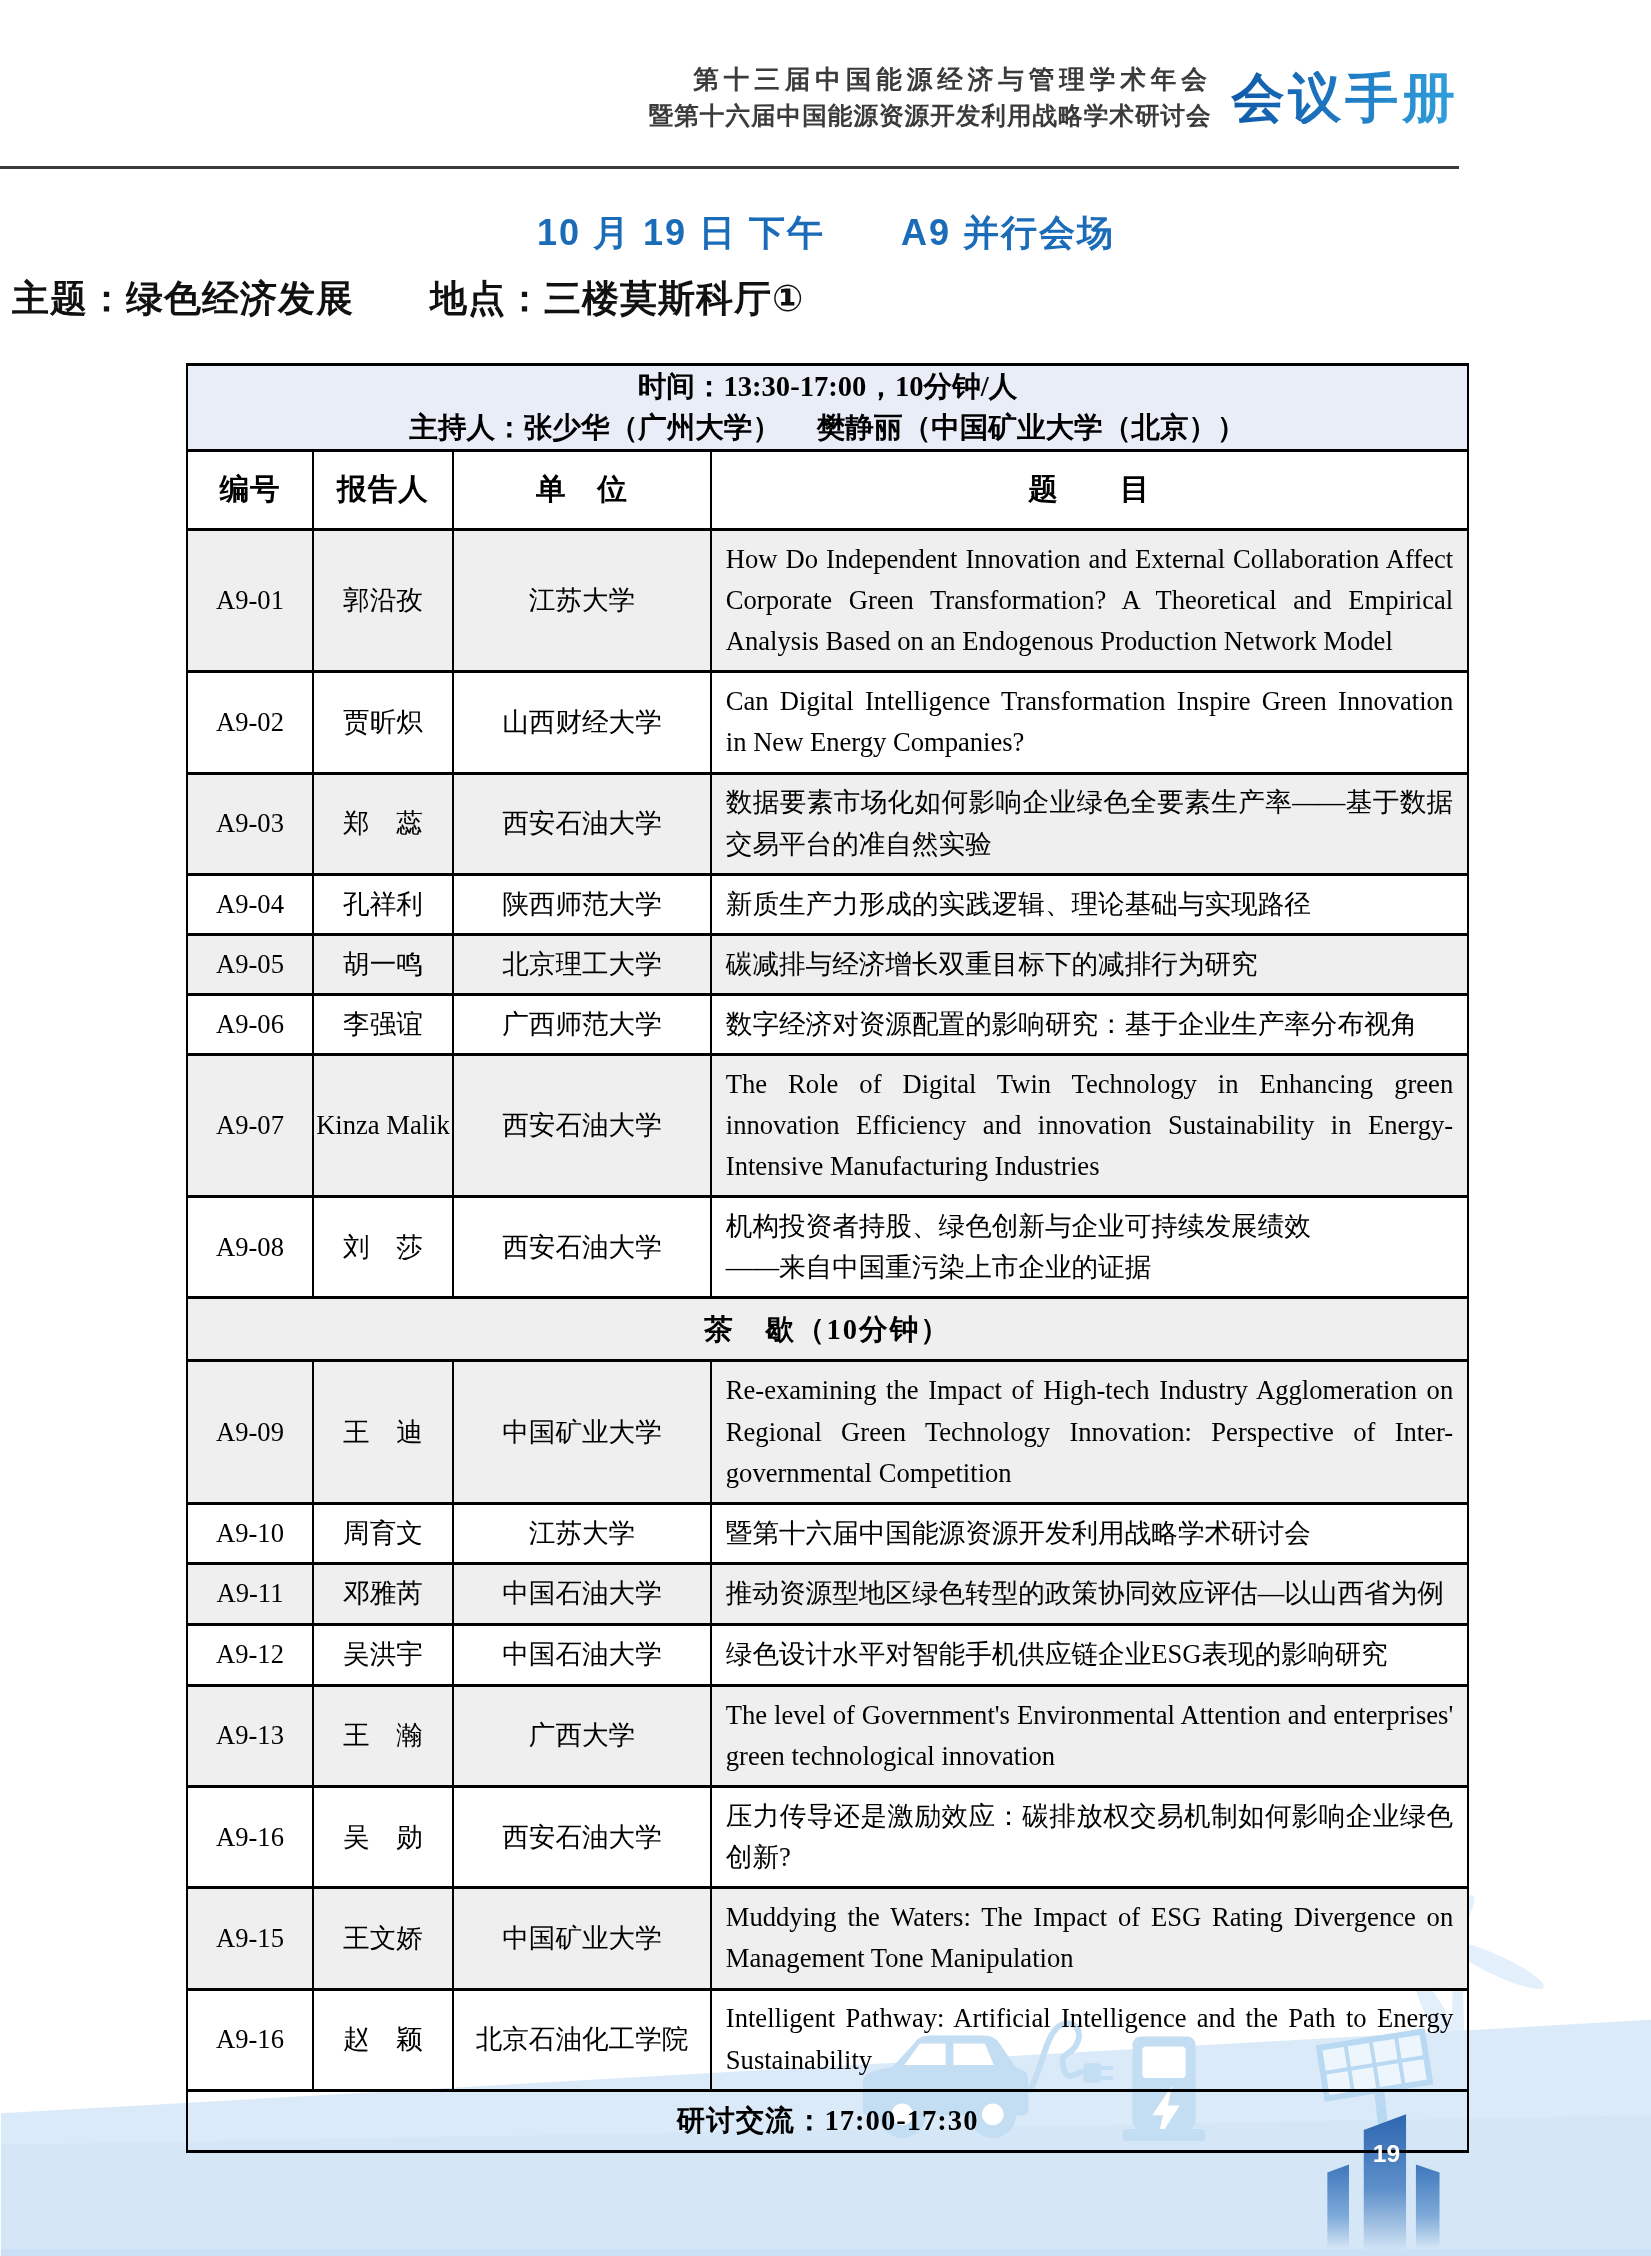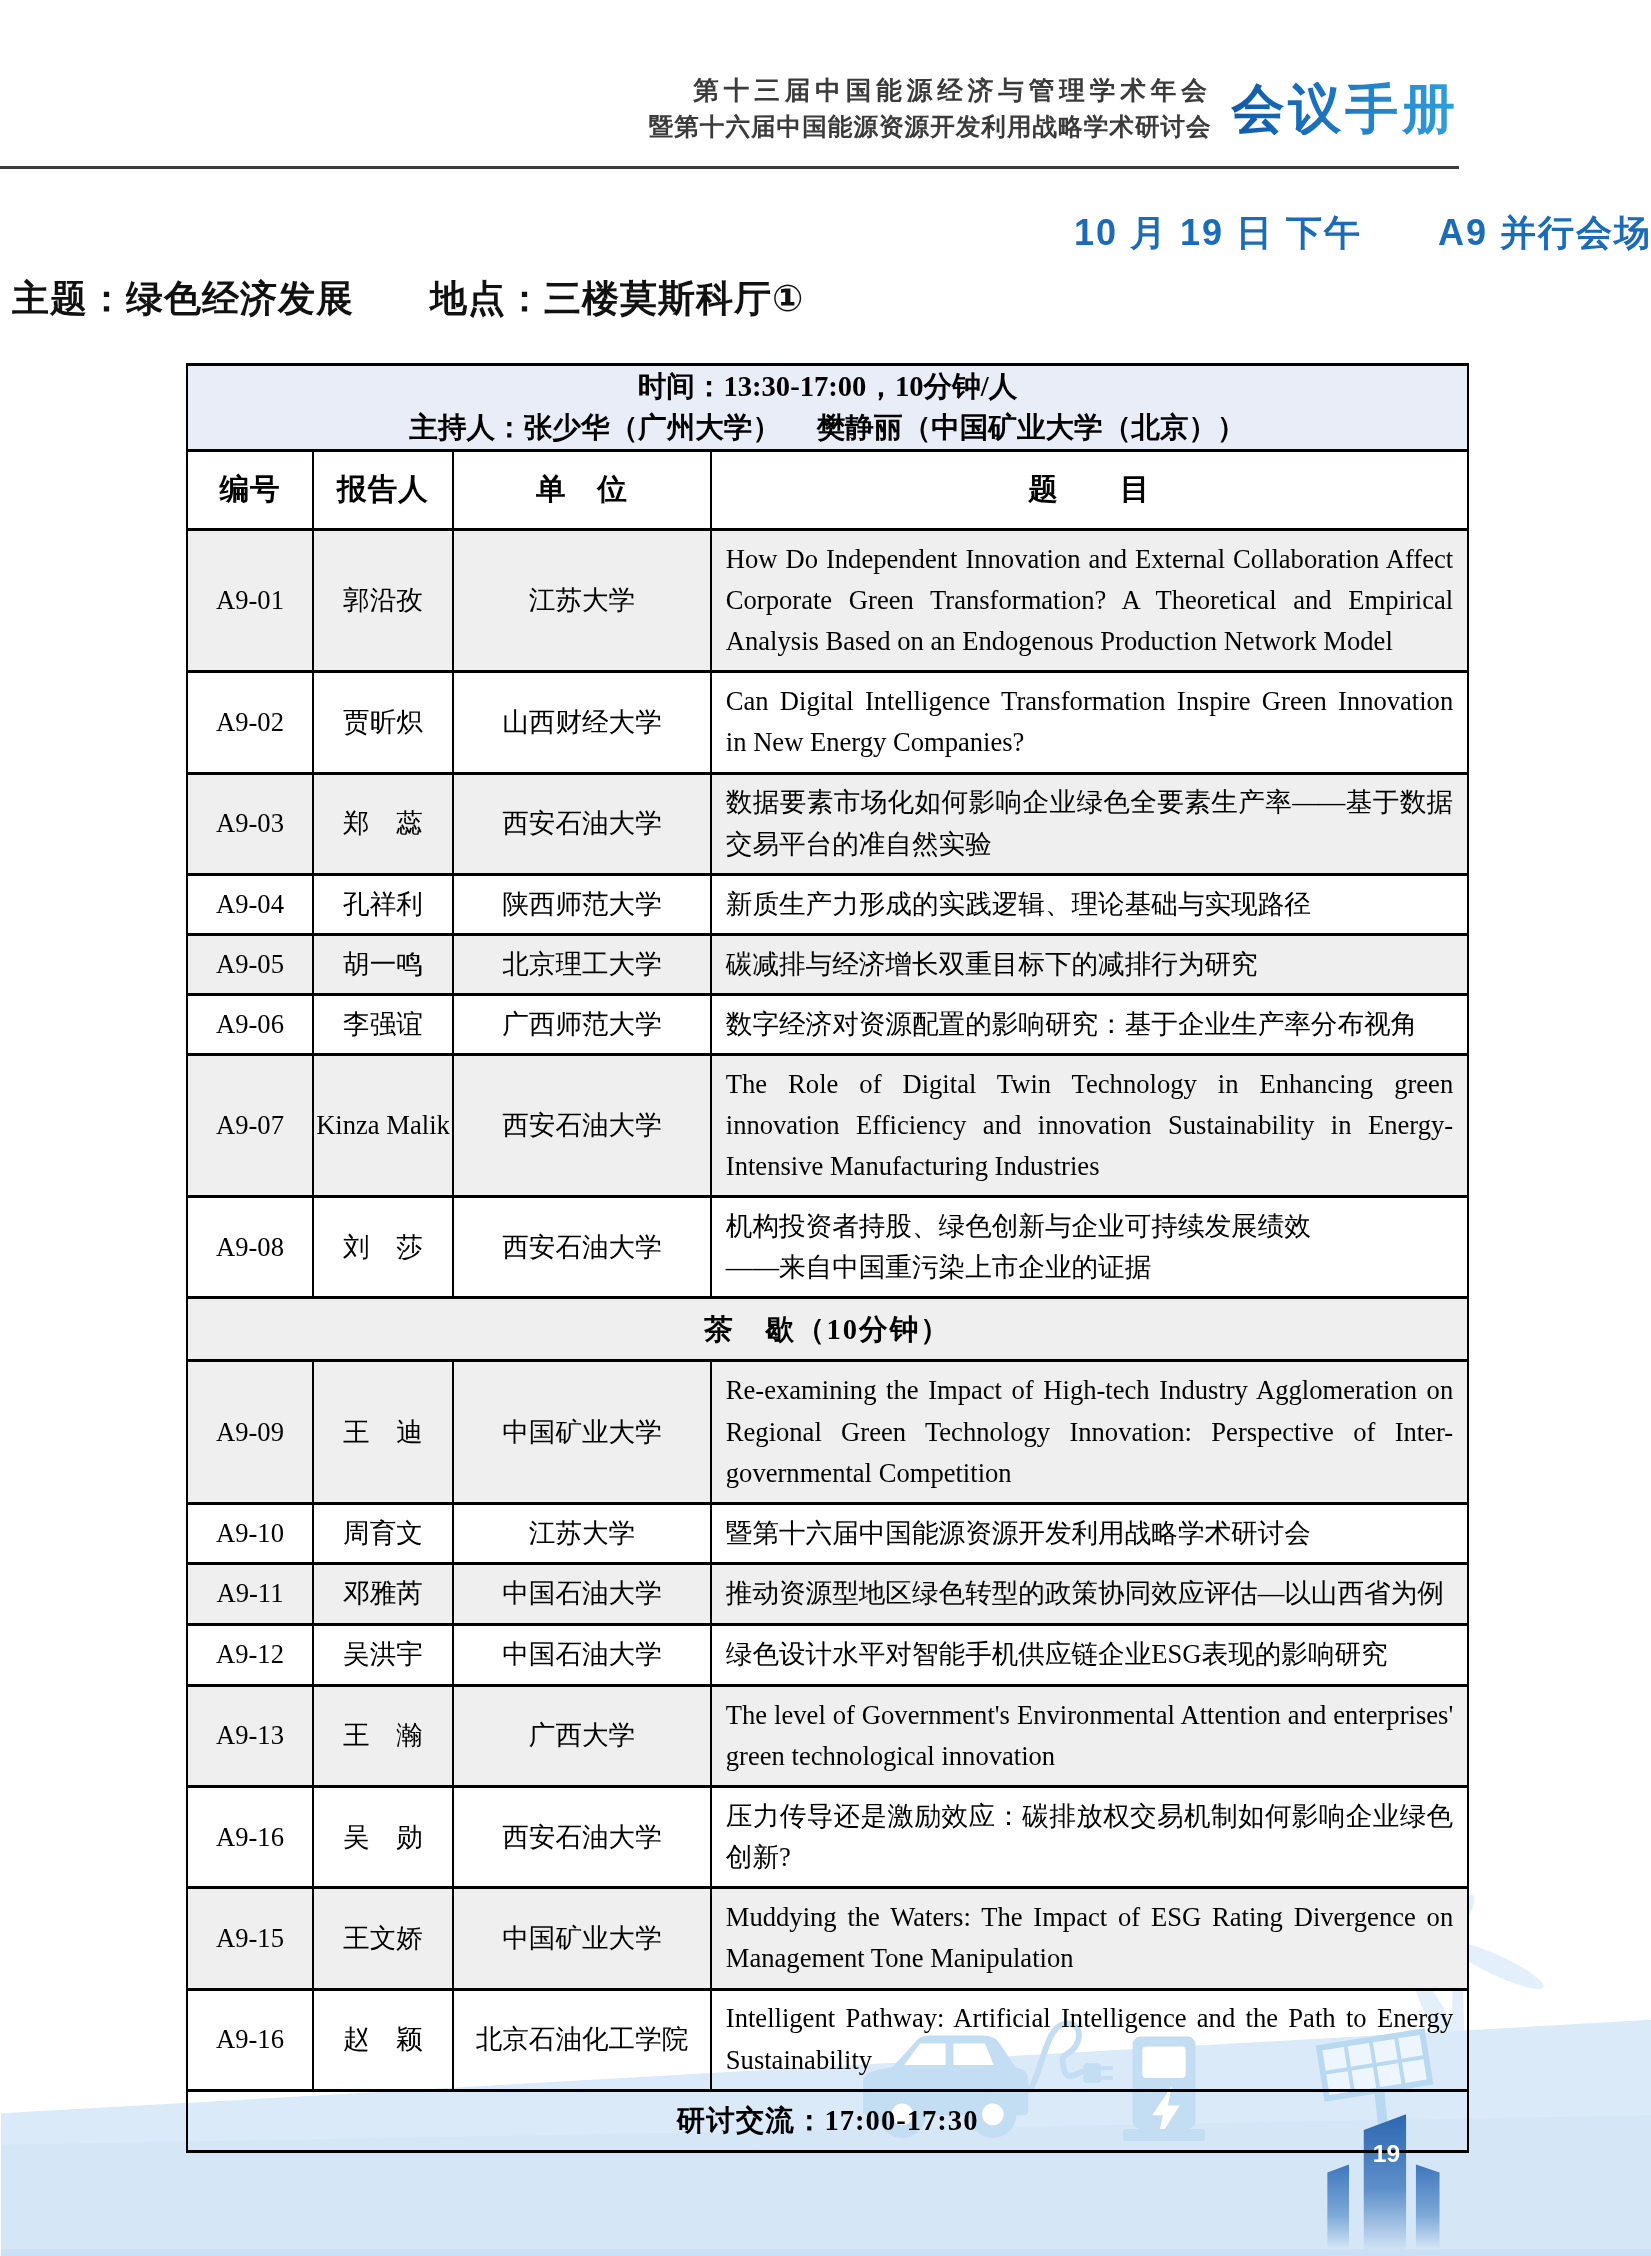--- a/index.html
+++ b/index.html
@@ -1,34 +1,34 @@
 <!DOCTYPE html>
 <html><head>
 <meta charset="utf-8">
 <style>
   * { margin:0; padding:0; box-sizing:border-box; }
   html,body { width:1652px; height:2257px; background:#ffffff; overflow:hidden;
               font-family:"Liberation Serif","DejaVu Serif",serif; }
   .page { position:relative; width:1652px; height:2257px; }
 
   
-  .top-header { position:absolute; top:72px; right:193px; display:flex; align-items:center; gap:19.7px; z-index:2; }
+  .top-header { position:absolute; top:61px; right:193px; display:flex; align-items:center; gap:19.7px; z-index:2; }
   .congress-lines { text-align:right; font-family:"Liberation Sans","DejaVu Sans",sans-serif; color:#3b3b3b; font-weight:700; }
   .congress-line1 { font-size:25.6px; letter-spacing:4.9px; line-height:37px; }
   .congress-line2 { font-size:24.6px; letter-spacing:1px; line-height:35px; }
   .handbook { font-family:"Liberation Sans","DejaVu Sans",sans-serif; font-weight:700; font-size:53px;
               letter-spacing:3.9px; color:#1d76c0; line-height:1; }
   @supports (-webkit-background-clip: text) {
     .handbook { background:linear-gradient(90deg,#0f5aa9 0%,#1d76c0 45%,#31a0dc 100%);
                 -webkit-background-clip:text; background-clip:text; color:transparent; }
   }
   .header-rule { position:absolute; left:0; top:166px; width:1459px; height:3px; background:#3c3c3c; z-index:2; }
 
   
-  .session-title { position:absolute; top:209px; left:0; width:100%; text-align:right; z-index:2;
+  .session-title { position:absolute; top:209px; left:0; width:100%; text-align:center; z-index:2;
                    font-family:"Liberation Sans","DejaVu Sans",sans-serif; font-weight:700;
                    font-size:36px; color:#1b6cb8; letter-spacing:2px; }
   .theme-line { position:absolute; top:274px; left:12px; width:100%; text-align:left; z-index:2;
                 font-family:"Liberation Sans","DejaVu Sans",sans-serif; font-weight:700;
                 font-size:37px; color:#111; letter-spacing:1px; }
 
   
   .schedule { position:absolute; left:186px; top:363px; z-index:1; }
   table { border-collapse:collapse; table-layout:fixed; width:1281px; }
   td { border-left:2px solid #000; border-right:2px solid #000;

